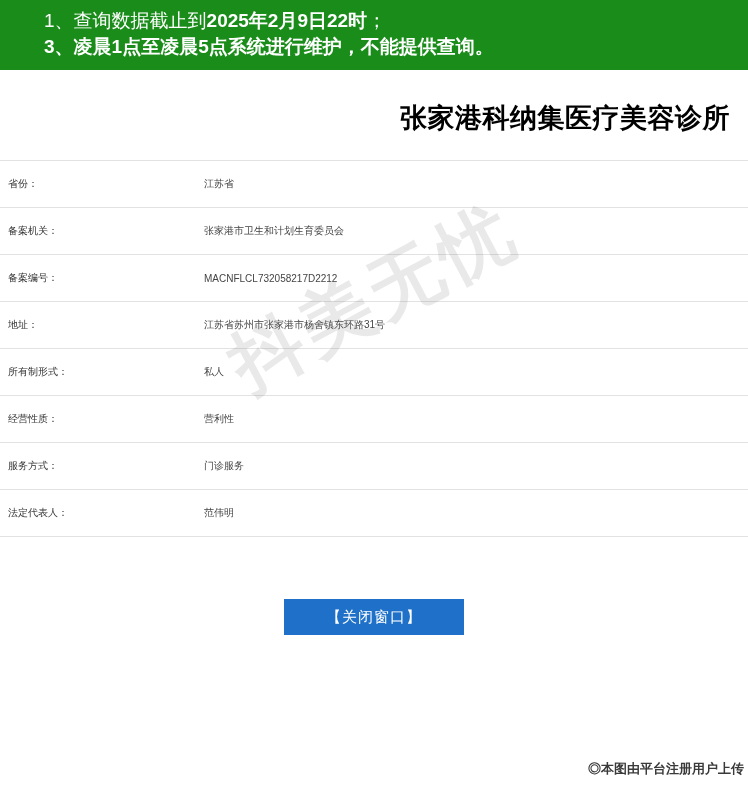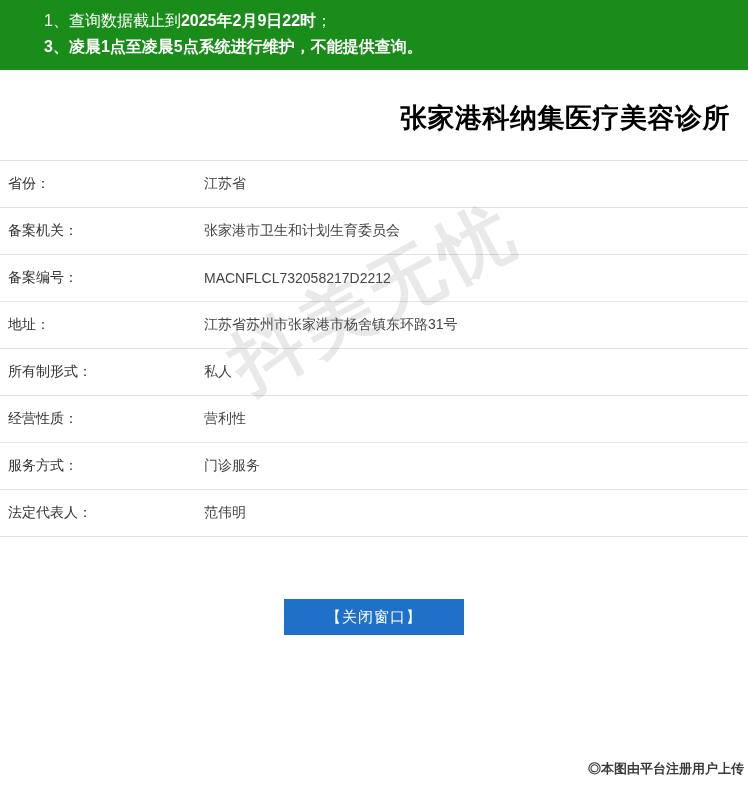--- a/index.html
+++ b/index.html
@@ -14,21 +14,21 @@
     color: #333333;
     overflow: hidden;
     position: relative;
   }
 
   
   .notice {
     background: #1a8c1a;
     color: #ffffff;
     padding: 8px 0 10px 0;
-    font-size: 16px;
+    font-size: 19px;
     line-height: 26px;
   }
   .notice-line {
     padding-left: 44px;
     white-space: nowrap;
   }
   .notice-line .bold {
     font-weight: bold;
   }
   .notice-line.all-bold {
@@ -54,21 +54,21 @@
     table-layout: fixed;
   }
   .info-table tr {
     border-top: 1px solid #e2e2e2;
   }
   .info-table tr:last-child {
     border-bottom: 1px solid #e2e2e2;
   }
   .info-table td {
     padding: 14px 0 14px 0;
-    font-size: 14px;
+    font-size: 10px;
     vertical-align: middle;
     height: 18px;
   }
   .cell-label {
     width: 190px;
     padding-left: 8px !important;
     color: #333333;
   }
   .cell-value {
     color: #444444;

